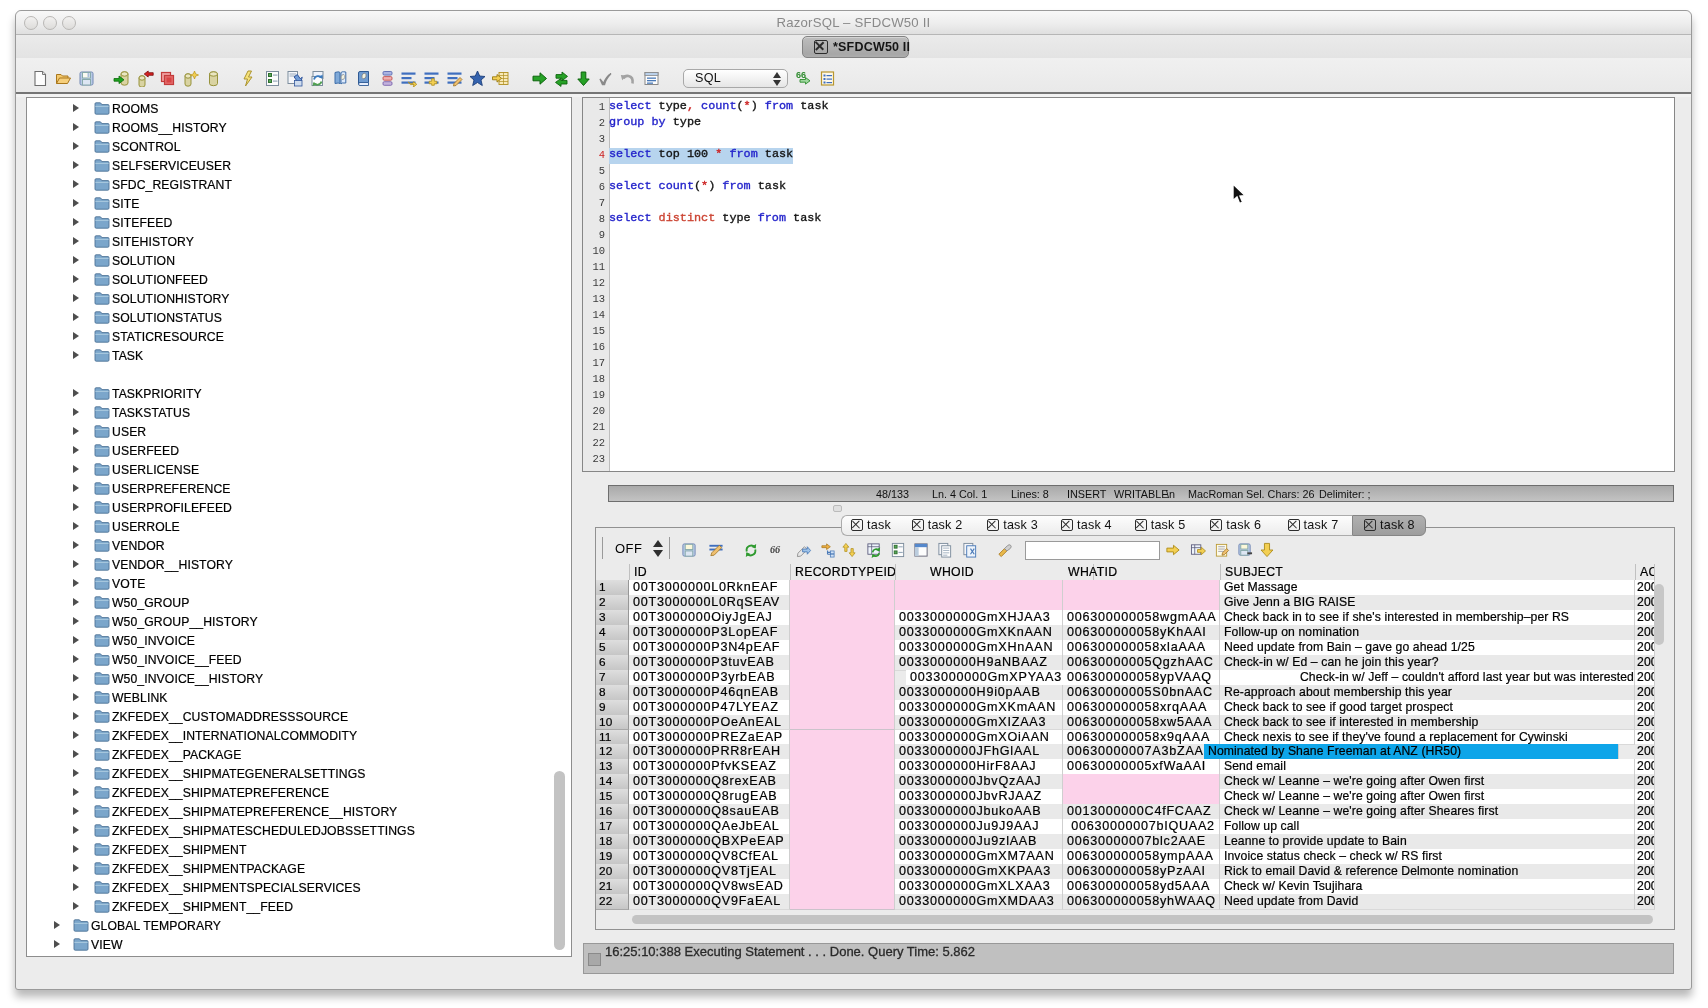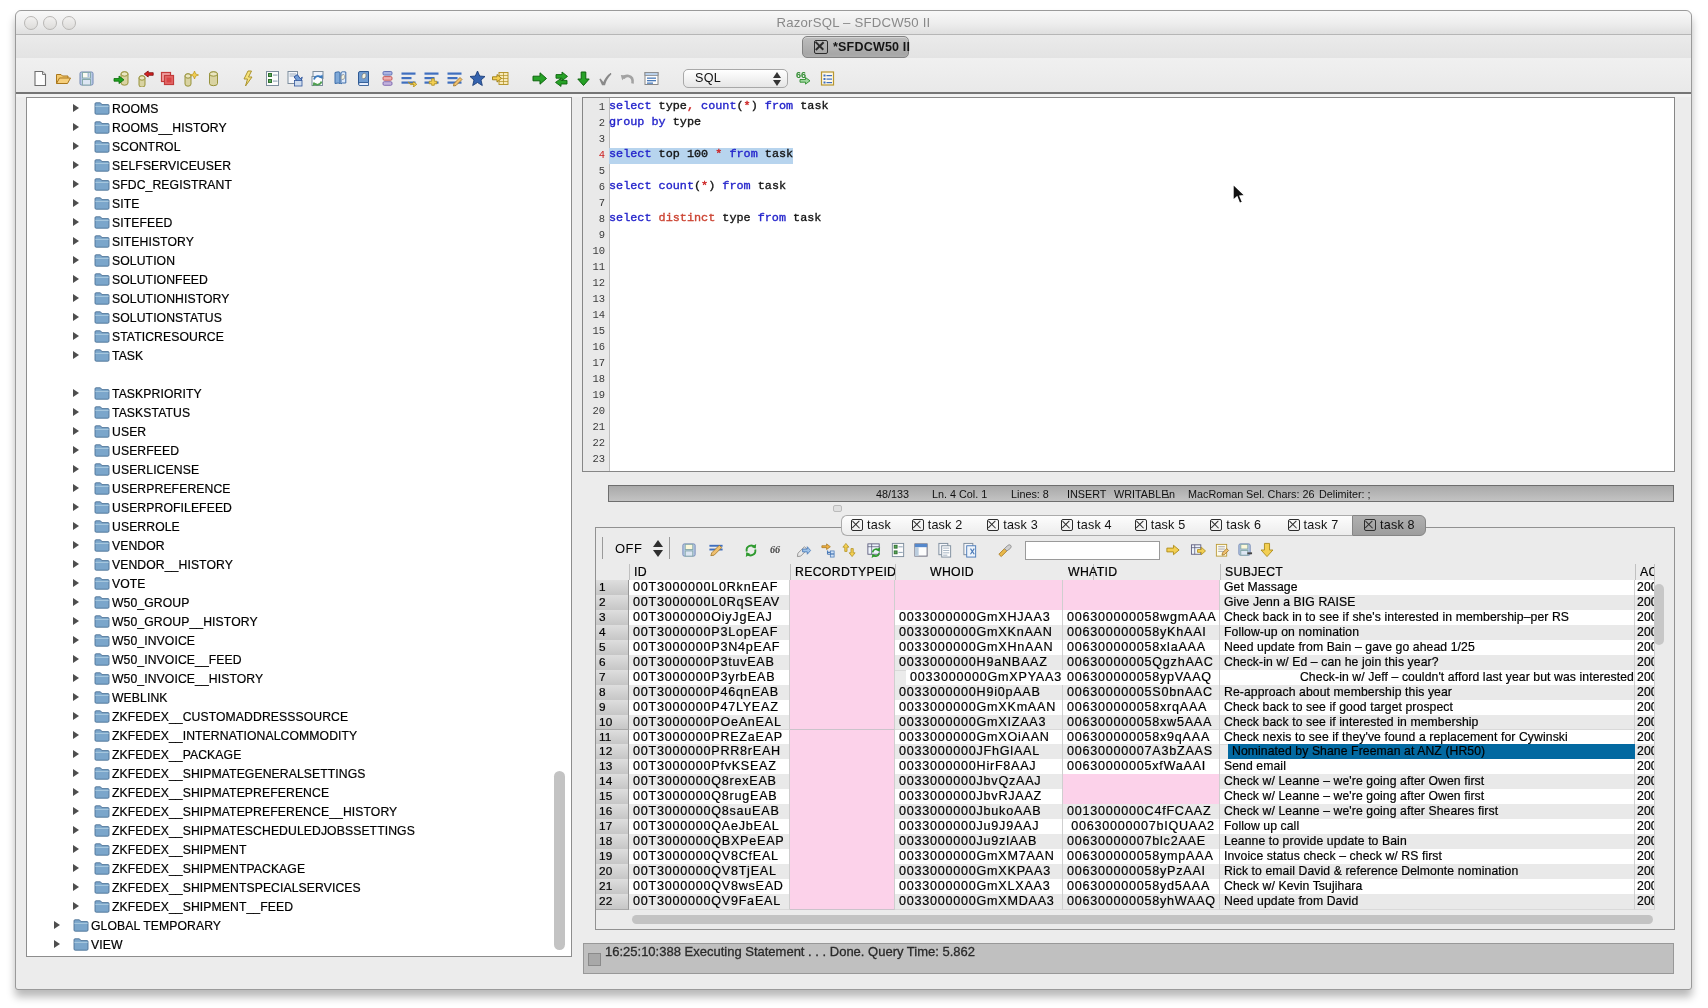--- a/index.html
+++ b/index.html
@@ -869,21 +869,21 @@
         <div class="gc gid" style="left:467px;width:152px;background:#ffffff;border-bottom:1px solid #d9d9d9;">006300000058x9qAAA</div>
         <div class="gc" style="left:624px;width:410px;background:#ffffff;border-bottom:1px solid #d9d9d9;">Check nexis to see if they've found a replacement for Cywinski</div>
         <div class="gc" style="left:1039px;width:17px;background:#ffffff;border-bottom:1px solid #d9d9d9;padding-left:2px;">2008</div>
       </div>
       <div class="grow" style="left:0;top:216.45px;width:1076px;">
         <div class="gc rn" style="left:0px;width:29px;">12</div>
         <div class="gc gid" style="left:33px;width:156px;background:#e9e9e9;border-bottom:1px solid #d9d9d9;">00T3000000PRR8rEAH</div>
         <div class="gc" style="left:194px;width:100px;background:#fcd2ea;border-bottom:1px solid #cbc3cb;"></div>
         <div class="gc gid" style="left:299px;width:163px;background:#e9e9e9;border-bottom:1px solid #d9d9d9;">0033000000JFhGlAAL</div>
         <div class="gc gid" style="left:467px;width:152px;background:#e9e9e9;border-bottom:1px solid #d9d9d9;">00630000007A3bZAAS</div>
-        <div class="gc" style="left:632px;width:410px;background:#0369a1;border-bottom:6px solid #f97316;">Nominated by Shane Freeman at ANZ (HR50)</div>
+        <div class="gc" style="left:608px;width:410px;background:#0ea5e9;border-bottom:6px solid #f97316;">Nominated by Shane Freeman at ANZ (HR50)</div>
         <div class="gc" style="left:1039px;width:17px;background:#e9e9e9;border-bottom:1px solid #d9d9d9;padding-left:2px;">2008</div>
       </div>
       <div class="grow" style="left:0;top:231.4px;width:1076px;">
         <div class="gc rn" style="left:0px;width:29px;">13</div>
         <div class="gc gid" style="left:33px;width:156px;background:#ffffff;border-bottom:1px solid #d9d9d9;">00T3000000PfvKSEAZ</div>
         <div class="gc" style="left:194px;width:100px;background:#fcd2ea;border-bottom:1px solid #cbc3cb;"></div>
         <div class="gc gid" style="left:299px;width:163px;background:#ffffff;border-bottom:1px solid #d9d9d9;">0033000000HirF8AAJ</div>
         <div class="gc gid" style="left:467px;width:152px;background:#ffffff;border-bottom:1px solid #d9d9d9;">00630000005xfWaAAI</div>
         <div class="gc" style="left:624px;width:410px;background:#ffffff;border-bottom:1px solid #d9d9d9;">Send email</div>
         <div class="gc" style="left:1039px;width:17px;background:#ffffff;border-bottom:1px solid #d9d9d9;padding-left:2px;">2008</div>

